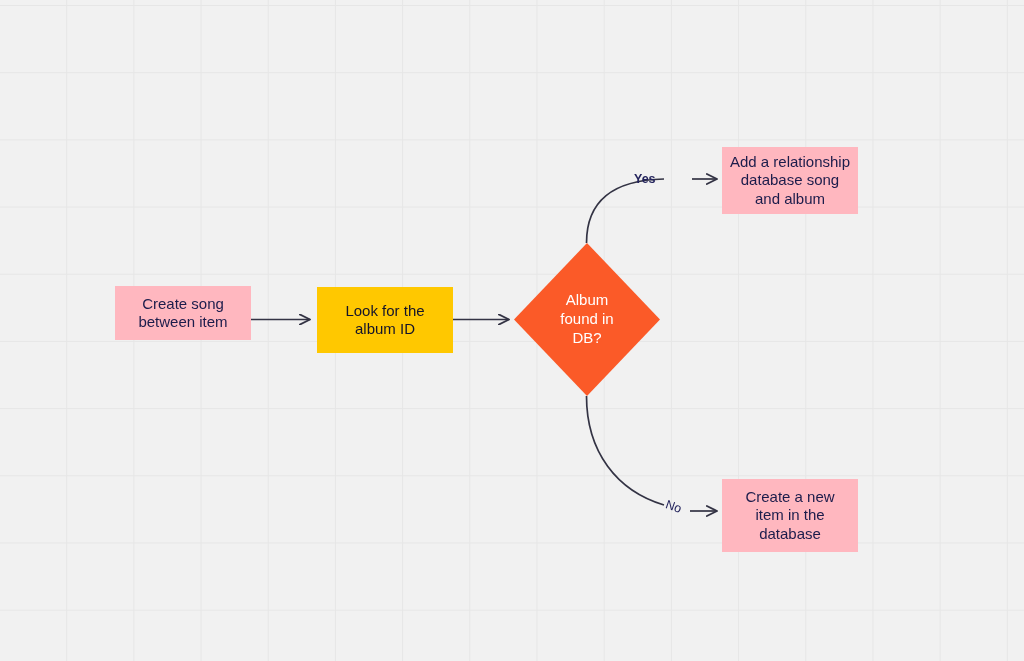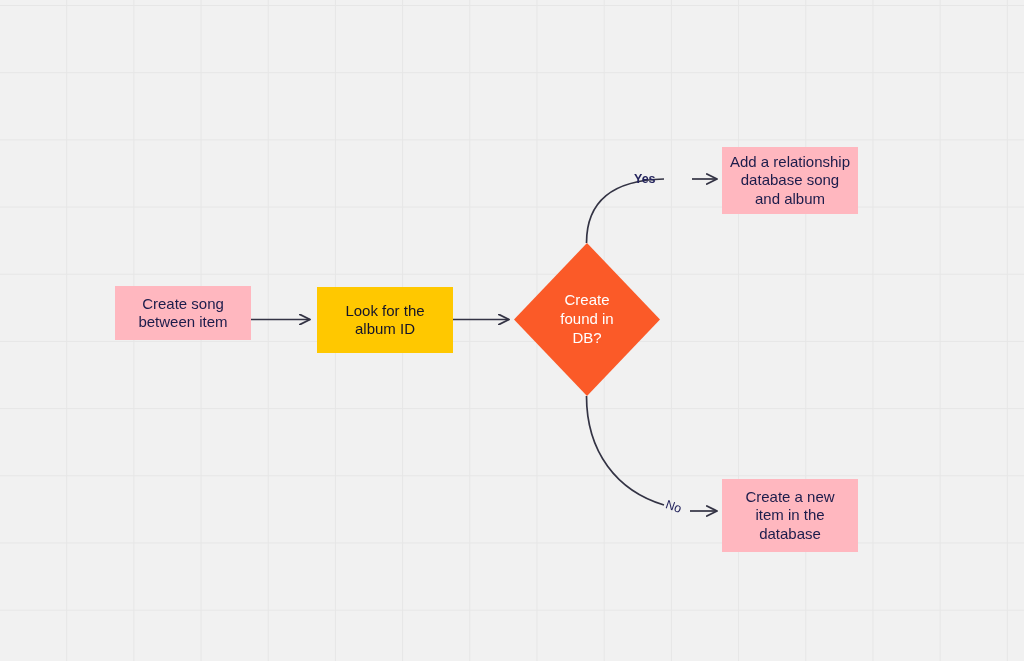--- a/index.html
+++ b/index.html
@@ -126,21 +126,21 @@
       <div>album ID</div>
     </div>
   </div>
 
   <div class="diamond-wrap" style="left:514px; top:243px; width:146px; height:153px;">
     <svg class="diamond-shape" viewBox="0 0 146 153" xmlns="http://www.w3.org/2000/svg">
       <polygon points="73,0 146,76.5 73,153 0,76.5" fill="#fb5a28"></polygon>
     </svg>
     <div class="diamond-label">
       <div>
-        <div>Create</div>
+        <div>Album</div>
         <div>found in</div>
         <div>DB?</div>
       </div>
     </div>
   </div>
 
   <div class="node node-box pink" style="left:722px; top:147px; width:136px; height:67px;">
     <div>
       <div>Add a relationship</div>
       <div>database song</div>

